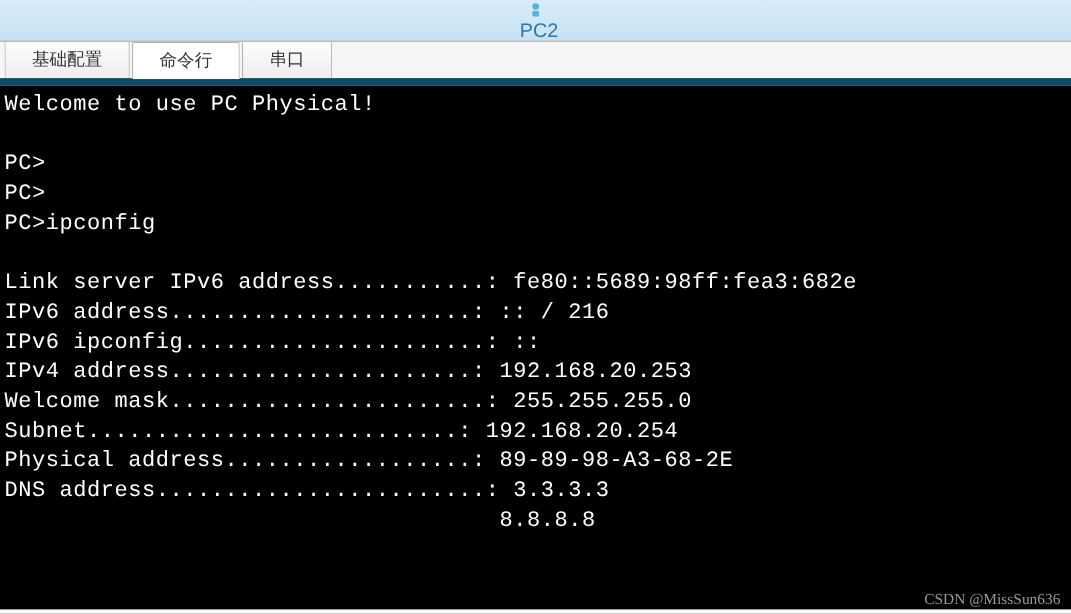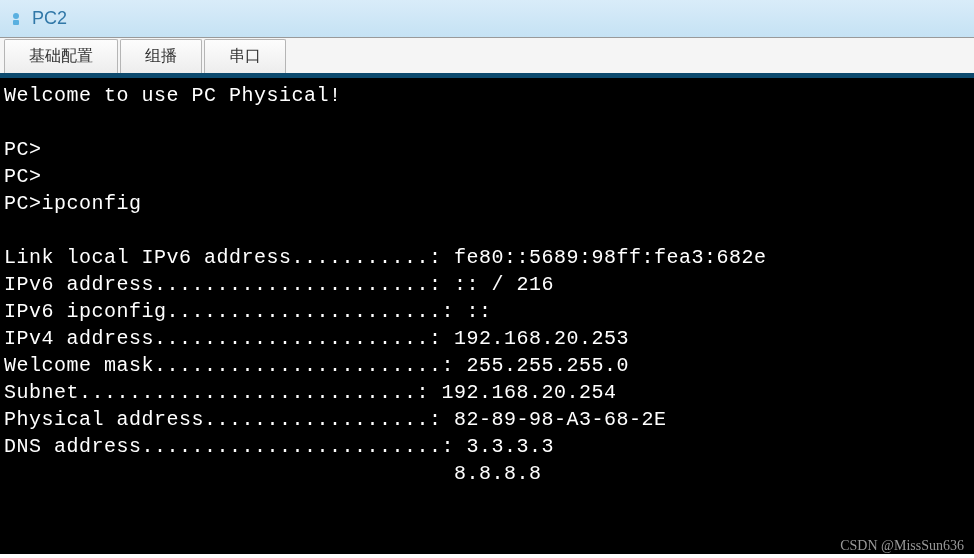--- a/index.html
+++ b/index.html
@@ -14,41 +14,42 @@
       overflow: hidden;
       background: #fff;
     }
     .title-bar {
       background: linear-gradient(to bottom, #d9ecf9, #c5e2f4);
       height: 38px;
       display: flex;
       align-items: center;
       padding-left: 6px;
       border-bottom: 1px solid #999;
+      flex-direction: column;
     }
     .title-icon {
       width: 20px;
       height: 20px;
       margin-right: 6px;
       display: flex;
       align-items: center;
       justify-content: center;
     }
     .title-text {
       color: #3178a8;
       font-size: 18px;
       font-weight: normal;
     }
     .tab-bar {
       background: #f5f5f5;
       height: 40px;
       display: flex;
       align-items: flex-end;
       padding-left: 4px;
-      border-bottom: 5px solid #0c4a6e;
+      border-bottom: 7px solid #0c4a6e;
       padding-top: 6px;
     }
     .tab {
       background: linear-gradient(to bottom, #fdfdfd, #ededed);
       border: 1px solid #b5b5b5;
       border-bottom: none;
       padding: 6px 24px;
       margin-right: 2px;
       font-size: 16px;
       color: #333;
@@ -93,33 +94,33 @@
     <svg width="18" height="18" viewBox="0 0 18 18">
       <circle cx="9" cy="6" r="3" fill="#5ab0e0"></circle>
       <rect x="6" y="10" width="6" height="5" rx="1" fill="#5ab0e0"></rect>
     </svg>
   </span>
   <span class="title-text">PC2</span>
 </div>
 
 <div class="tab-bar">
   <div class="tab">基础配置</div>
-  <div class="tab">组播</div>
+  <div class="tab active">命令行</div>
   <div class="tab">串口</div>
 </div>
 
 <div class="terminal"><span>Welcome to use PC Physical!</span>
 
 <span>PC&gt;</span>
 <span>PC&gt;</span>
 <span>PC&gt;ipconfig</span>
 
-<span>Link local IPv6 address...........: fe80::5689:98ff:fea3:682e</span>
+<span>Link server IPv6 address...........: fe80::5689:98ff:fea3:682e</span>
 <span>IPv6 address......................: :: / 216</span>
 <span>IPv6 ipconfig......................: ::</span>
 <span>IPv4 address......................: 192.168.20.253</span>
 <span>Welcome mask.......................: 255.255.255.0</span>
 <span>Subnet...........................: 192.168.20.254</span>
-<span>Physical address..................: 82-89-98-A3-68-2E</span>
+<span>Physical address..................: 89-89-98-A3-68-2E</span>
 <span>DNS address........................: 3.3.3.3</span>
 <span>                                    8.8.8.8</span></div>
 
 <div class="watermark">CSDN @MissSun636</div>
 
 </body></html>

